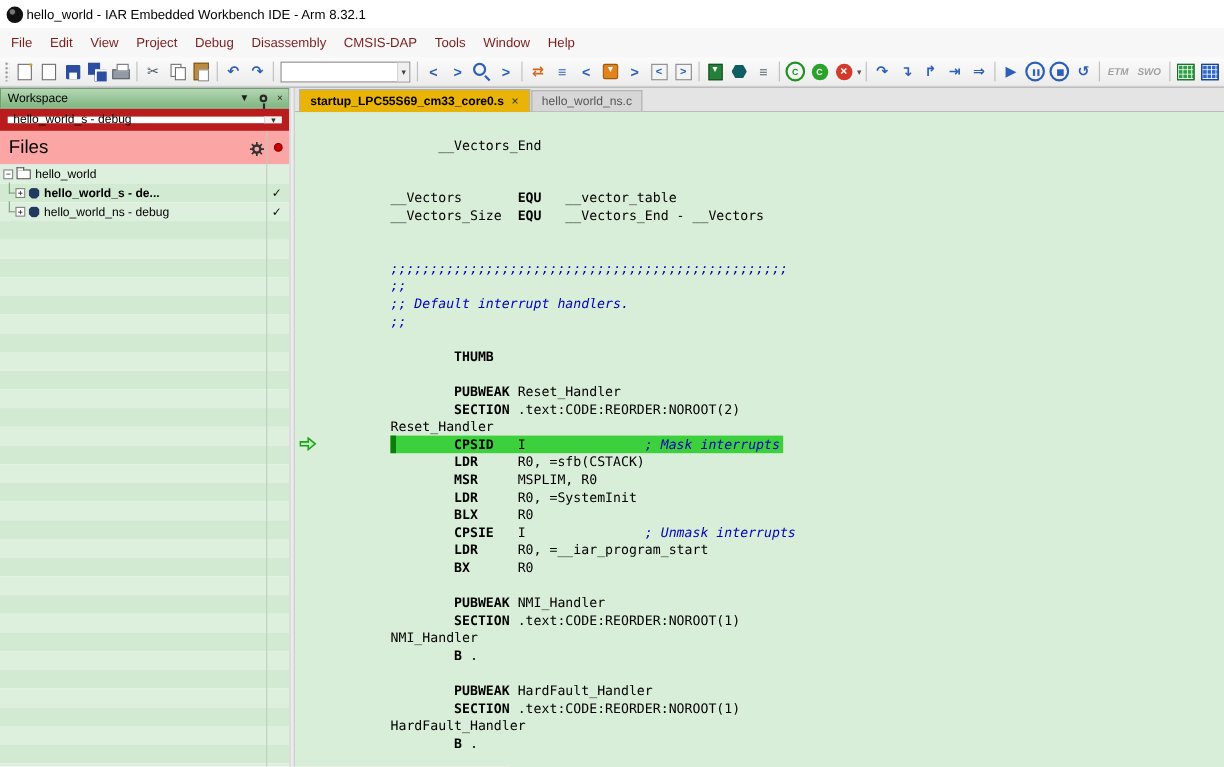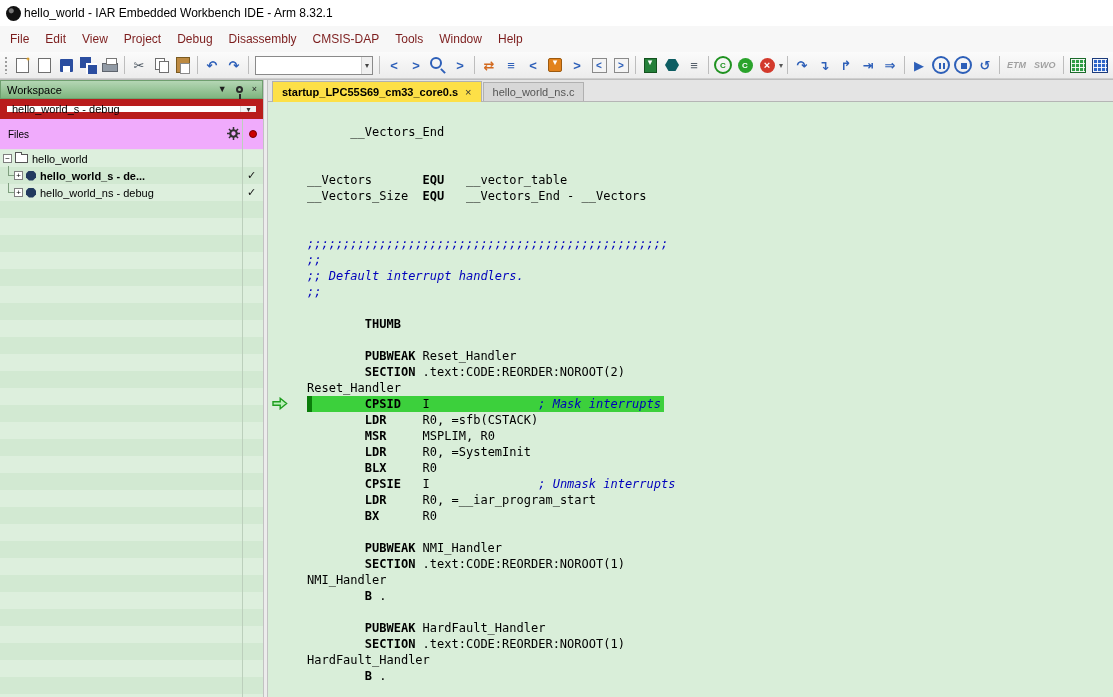--- a/index.html
+++ b/index.html
@@ -88,22 +88,22 @@
                 border:1px solid #6f9f6f;display:flex;align-items:center;justify-content:space-between;
                 padding:0 5px 0 6px;font-size:11px;}
   .ph-icons{display:flex;gap:9px;align-items:center;font-size:9px;color:#1d1d1d;}
   .ph-ic{cursor:default;line-height:1;}
   .pin{width:7px;height:7px;border:2px solid #2a2a2a;border-radius:50%;position:relative;display:inline-block;}
   .pin::after{content:"";position:absolute;left:1px;top:6px;width:2px;height:5px;background:#2a2a2a;}
   .combo{height:20px;border:7px solid #b91c1c;background:#fff;display:flex;align-items:center;
          justify-content:space-between;font-size:11px;padding-left:5px;}
   .combo-arrow{width:16px;align-self:stretch;display:flex;align-items:center;justify-content:center;
                font-size:8px;color:#333;background:#f2f2f2;border-left:1px solid #d5d5d5;}
-  .files-header{height:31px;background:#f0abfc;position:relative;display:flex;align-items:center;
-                padding-left:8px;font-size:10px;border-bottom:1px solid #e2e2e2;text-align:right;}
+  .files-header{height:31px;background:#fca5a5;position:relative;display:flex;align-items:center;
+                padding-left:8px;font-size:17px;border-bottom:1px solid #e2e2e2;text-align:right;}
   .gear{position:absolute;left:227px;top:8px;}
   .reddot{position:absolute;left:249px;top:11px;width:8px;height:8px;border-radius:50%;
           background:var(--c-breakpoint_red,#cc0000);border:1px solid #7a0000;}
   .tree{position:absolute;top:70px;left:0;right:0;bottom:0;overflow:hidden;}
   .tree-row{height:17px;display:flex;align-items:center;position:relative;font-size:11px;white-space:nowrap;}
   .tree-row.even{background:var(--c-panel_stripe_a,#ddefdd);}
   .tree-row.odd{background:var(--c-panel_stripe_b,#d2e9d2);}
   .tree-row.child::before{content:"";position:absolute;left:8px;top:-1px;height:10px;width:1px;background:#7f9f7f;}
   .tree-row.child::after{content:"";position:absolute;left:8px;top:8px;width:6px;height:1px;background:#7f9f7f;}
   .exp{width:9px;height:9px;border:1px solid #7f7f7f;background:#fff;font-size:8px;line-height:7px;
@@ -118,27 +118,27 @@
   .col-line{position:absolute;left:242px;top:39px;bottom:0;width:1px;background:#bccfbc;z-index:3;}
 
   .splitter{width:5px;flex:none;background:#ececec;border-left:1px solid #c2c2c2;border-right:1px solid #c2c2c2;}
 
   
   .editor{flex:1;display:flex;flex-direction:column;min-width:0;}
   .tabbar{height:22px;background:#e4e4e4;display:flex;align-items:flex-end;gap:1px;
           padding-left:4px;border-bottom:1px solid #b5b5b5;}
   .tab{height:19px;display:flex;align-items:center;gap:7px;padding:0 9px;background:#d7d7d7;
        border:1px solid #b0b0b0;border-bottom:none;font-size:11px;color:#555;}
-  .tab.active{background:#fde047;color:#000;font-weight:bold;height:21px;margin-bottom:-1px;text-align:center;}
+  .tab.active{background:#eab308;color:#000;font-weight:bold;height:21px;margin-bottom:-1px;text-align:center;}
   .tab-close{font-size:11px;font-weight:normal;color:#333;}
   .code-wrap{flex:1;display:flex;background:var(--c-editor_bg,#d9eed9);position:relative;overflow:hidden;}
   .gutter{width:39px;flex:none;position:relative;}
   .exec-arrow{position:absolute;left:4px;line-height:0;}
   .code{flex:1;font-family:"DejaVu Sans Mono","Liberation Mono",monospace;font-size:12px;padding-top:22px;overflow:hidden;}
-  .code-line{height:16px;line-height:16px;white-space:pre;}
+  .code-line{height:16px;line-height:16px;white-space:pre;margin-left:48px;}
   .line-inner{display:inline-block;height:16px;}
   .line-inner.current{background:var(--c-accent_green_highlight,#3cd03c);position:relative;padding-right:3px;}
   .line-inner.current::before{content:"";position:absolute;left:0;top:0;bottom:0;width:5px;
                               background:var(--c-exec_marker_dark,#0b7d0b);}
   .tok-kw{font-weight:bold;}
   .tok-cm{color:var(--c-comment_blue,#0000bb);font-style:italic;}
 </style>
 </head>
 <body>
 

